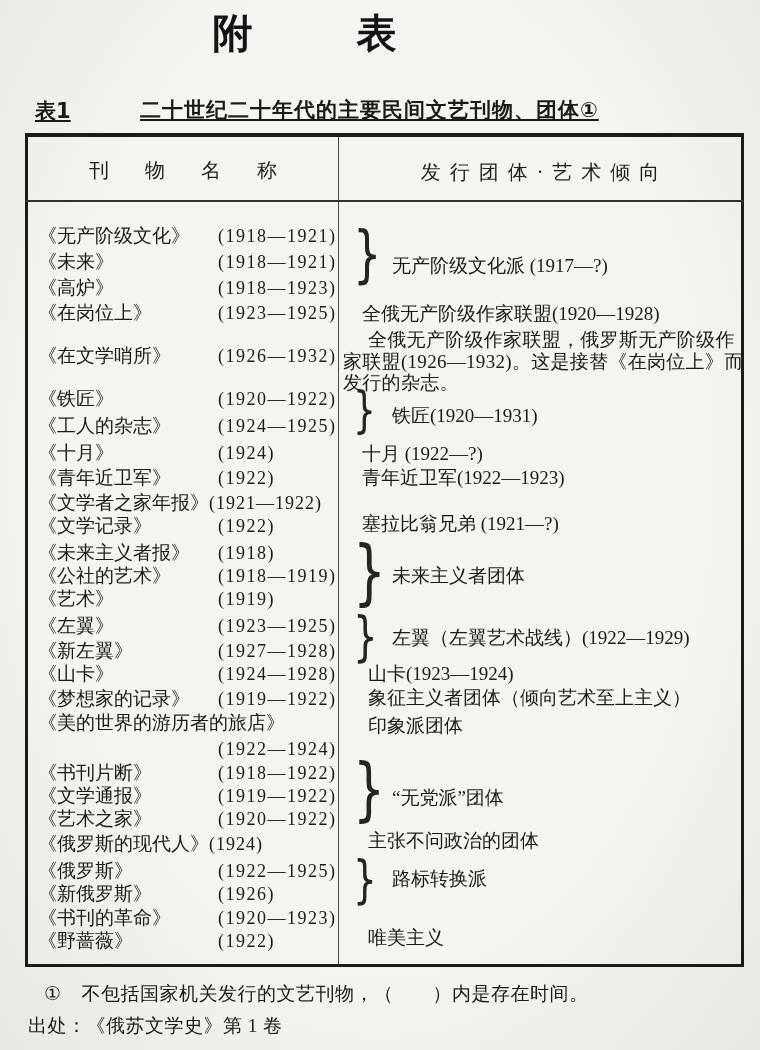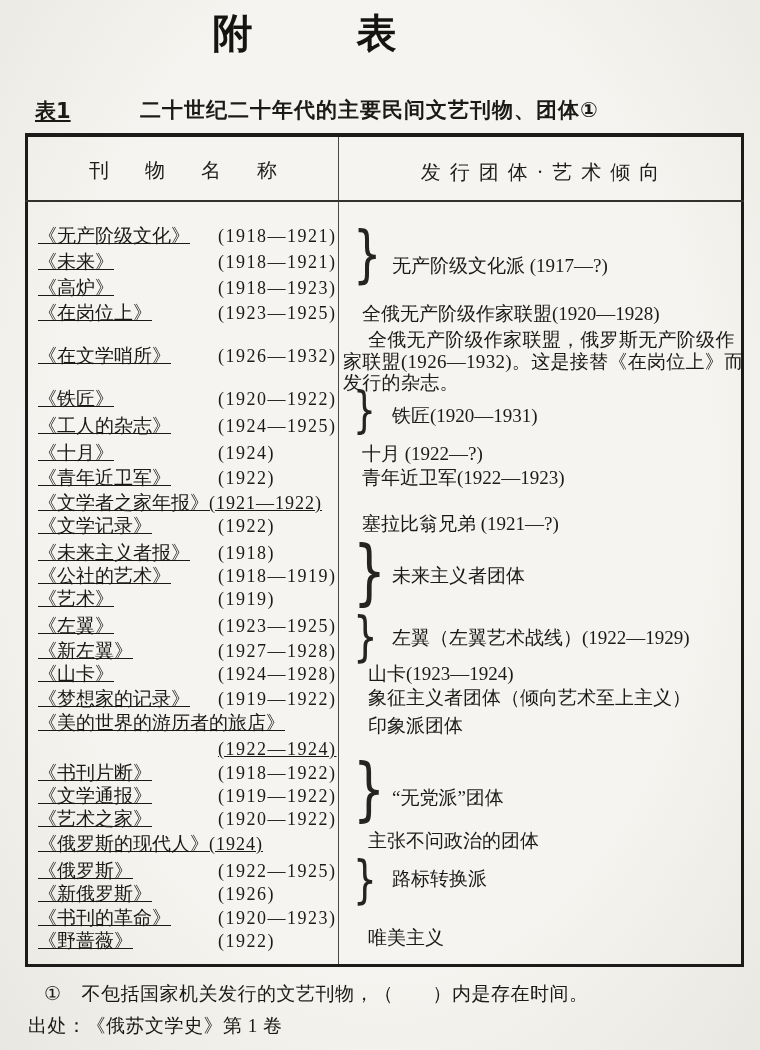--- a/index.html
+++ b/index.html
@@ -28,20 +28,21 @@
     position:absolute;top:97px;left:35px;
     font-size:21px;font-weight:bold;
     font-family:"DejaVu Sans","Liberation Sans",sans-serif;
     text-decoration:underline;
   }
   .caption-text{
     position:absolute;top:96px;left:140px;
     font-size:21px;font-weight:bold;
     font-family:"DejaVu Sans","Liberation Sans",sans-serif;
     letter-spacing:1px;
+    text-decoration:underline;
   }
   
   .tbl{
     position:absolute;top:133px;left:25px;
     width:713px;height:827px;
     border:3px solid #1d1b19;border-top-width:4px;
     background:transparent;
   }
   .col-divider{
     position:absolute;top:0;bottom:0;left:310px;width:1px;
@@ -53,21 +54,21 @@
   }
   .col-header{
     position:absolute;font-size:20px;color:#201e1b;
     text-align:center;white-space:nowrap;
   }
   .col-header.left{top:20px;left:0;width:310px;letter-spacing:1.8em;text-indent:1.8em;}
   .col-header.right{top:22px;left:311px;width:402px;letter-spacing:0.45em;text-indent:0.45em;}
   
   .lrow{
     position:absolute;left:10px;width:300px;height:22px;
-    font-size:19px;line-height:22px;white-space:nowrap;text-decoration:underline;
+    font-size:19px;line-height:22px;white-space:nowrap;
   }
   .lrow .yrs{
     position:absolute;left:180px;top:0;
     letter-spacing:1.5px;font-size:18px;
   }
   .lrow.inline-years .yrs{position:static;letter-spacing:1px;}
   .lrow.years-only{left:190px;}
   .lrow.years-only .yrs{position:static;letter-spacing:1.5px;}
   
   .rentry{

